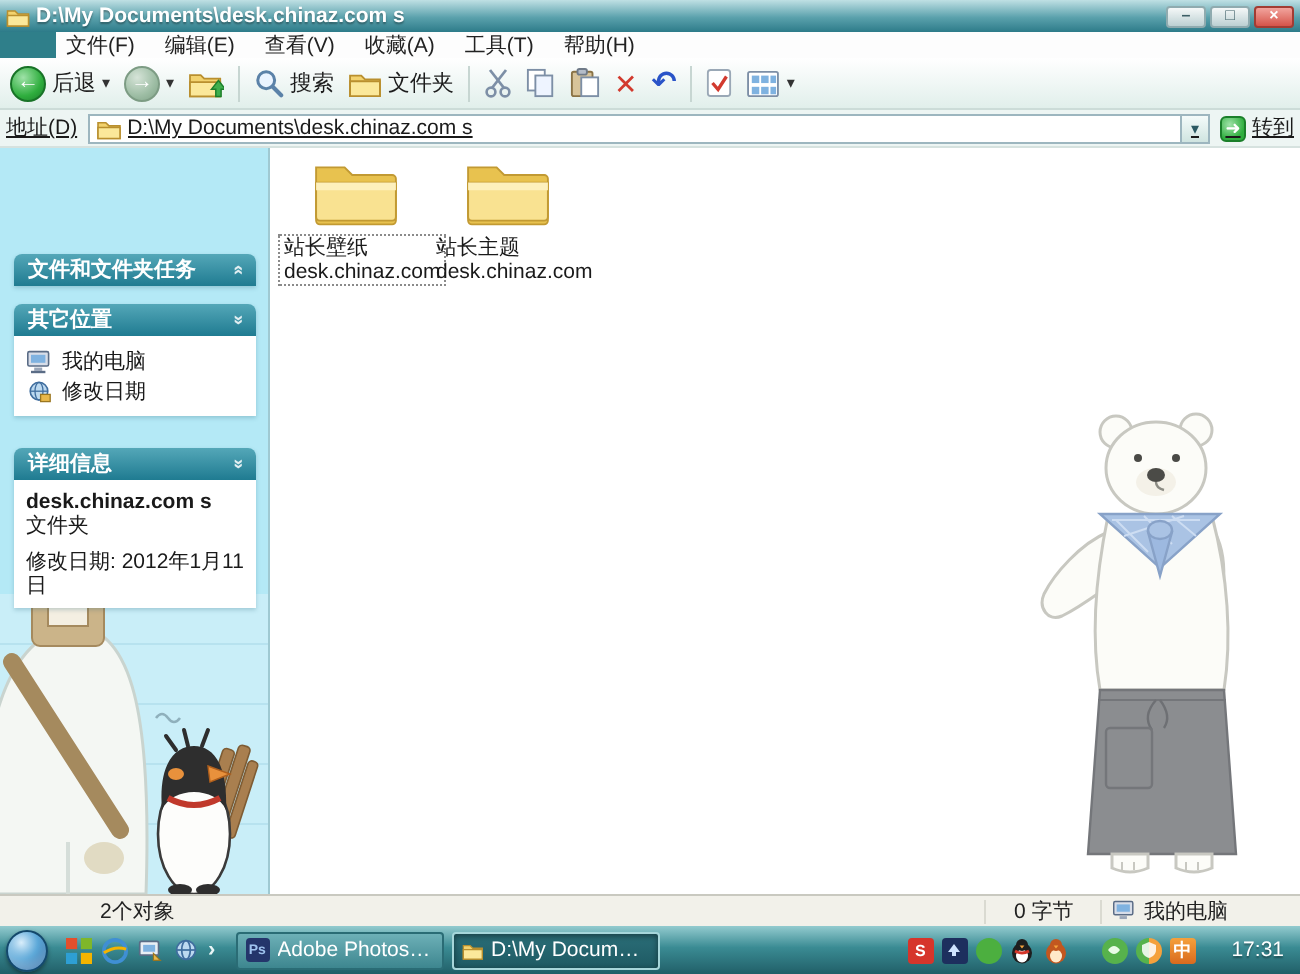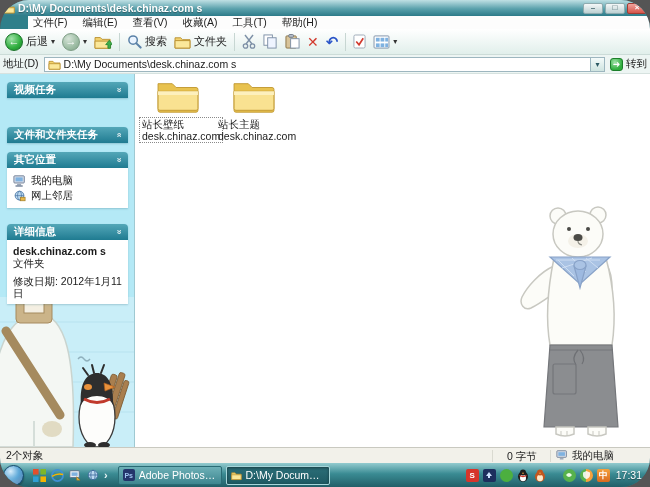--- a/index.html
+++ b/index.html
@@ -1,17 +1,17 @@
 <!DOCTYPE html>
 <html><head>
 <meta charset="utf-8">
 <style>
   html,body{margin:0;padding:0;background:#555;}
   .screen{position:relative;width:650px;height:487px;overflow:hidden;background:#2f7f8a;
-    font-family:"Liberation Sans","DejaVu Sans",sans-serif;font-size:11px;color:#1a1a1a;border-radius:29px;}
+    font-family:"Liberation Sans","DejaVu Sans",sans-serif;font-size:11px;color:#1a1a1a;}
   .screen *{box-sizing:border-box;}
 
   
   .titlebar{position:absolute;left:0;top:0;width:650px;height:16px;
     background:linear-gradient(#bfe0e4,#5aa1ac 55%,#2d7b89);
     display:flex;align-items:center;padding:0 3px;color:#fff;font-weight:bold;font-size:10.5px;}
   .title-text{margin-left:3px;text-shadow:0 1px 1px rgba(0,0,0,.35);white-space:nowrap;}
   .winbtns{margin-left:auto;display:flex;}
   .winbtn{width:20px;height:11px;border-radius:2px;margin-left:2px;display:flex;align-items:center;
     justify-content:center;font-size:8px;line-height:8px;color:#3d5f66;font-weight:bold;
@@ -34,21 +34,21 @@
     color:#fff;font-weight:bold;font-size:11px;line-height:11px;}
   .orb.back{background:radial-gradient(circle at 35% 30%,#9fe2a8,#2fae3e 60%,#1b7f2a);border:1px solid #187327;}
   .orb.fwd{background:radial-gradient(circle at 35% 30%,#d6e4d8,#9dbda4 60%,#7fa287);border:1px solid #7d9c84;}
   .drop{font-size:8px;color:#333;}
   .sep{width:1px;height:18px;background:#c7d6d2;}
   .glyph-del{color:#d23a2e;font-weight:bold;font-size:14px;line-height:14px;}
   .glyph-undo{color:#2a54c8;font-weight:bold;font-size:15px;line-height:15px;}
 
   
   .addressbar{position:absolute;left:0;top:55px;width:650px;height:19px;background:#edf5f3;
-    border-bottom:1px solid #d6e2df;display:flex;align-items:center;padding:0 3px;gap:5px;font-size:10.5px;}
+    border-bottom:1px solid #d6e2df;display:flex;align-items:center;padding:0 3px;gap:5px;font-size:10.5px;text-decoration:underline;}
   .addr-combo{flex:1;height:15px;background:#fff;border:1px solid #9db6bf;display:flex;align-items:center;
     padding-left:3px;gap:3px;}
   .addr-value{flex:1;white-space:nowrap;overflow:hidden;font-size:10.5px;}
   .addr-drop{width:14px;height:13px;background:linear-gradient(#f4fbfa,#cfe4e0);border-left:1px solid #9db6bf;
     display:flex;align-items:center;justify-content:center;font-size:8px;color:#2c5a63;}
   .go-btn{display:flex;align-items:center;gap:3px;cursor:default;}
   .go-orb{width:13px;height:13px;border-radius:3px;background:radial-gradient(circle at 35% 30%,#9fe2a8,#2fae3e 70%);
     border:1px solid #1b7f2a;color:#fff;font-size:9px;display:flex;align-items:center;justify-content:center;font-weight:bold;}
 
   
@@ -69,21 +69,21 @@
   .content{position:absolute;left:136px;top:0;right:0;height:373px;background:#fff;}
   .tile{position:absolute;width:76px;text-align:left;cursor:default;}
   .tile-icon{display:block;margin:0 auto;}
   .tile-label{display:inline-block;margin-top:2px;font-size:10.5px;line-height:12px;padding:0 2px;}
   .tile.selected .tile-label{outline:1px dotted #8a8a8a;}
   .bear{position:absolute;right:8px;top:128px;}
 
   
   .statusbar{position:absolute;left:0;top:447px;width:650px;height:16px;background:#f2f1ea;
     border-top:1px solid #c9c9c0;display:flex;align-items:center;font-size:10.5px;color:#222;}
-  .st-objects{flex:1;padding-left:6px;}
+  .st-objects{flex:1;padding-left:6px;margin-left:44px;}
   .st-size{width:58px;border-left:1px solid #dadad1;padding-left:14px;height:12px;line-height:12px;}
   .st-loc{width:100px;border-left:1px solid #dadad1;padding-left:5px;display:flex;align-items:center;gap:4px;height:12px;}
 
   
   .taskbar{position:absolute;left:0;top:463px;width:650px;height:24px;
     background:linear-gradient(#93cbcf,#3a8b93 45%,#215f68);display:flex;align-items:center;padding:0 3px;gap:4px;}
   .start-orb{width:21px;height:21px;border-radius:50%;flex:none;
     background:radial-gradient(circle at 35% 28%,#d9eefb,#5aa7d8 45%,#1b5f9e 85%);
     border:1px solid #14486b;box-shadow:inset 0 -4px 5px rgba(255,255,255,.3),0 1px 2px rgba(0,0,0,.4);cursor:default;}
   .ql{display:flex;align-items:center;gap:4px;margin-left:4px;}
@@ -95,21 +95,21 @@
     display:flex;align-items:center;gap:4px;padding:0 4px;overflow:hidden;white-space:nowrap;cursor:default;}
   .task-btn.active{background:linear-gradient(#2b6e78,#1e5a63);border-color:#a6d6da;box-shadow:inset 0 1px 3px rgba(0,0,0,.45);}
   .task-label{overflow:hidden;text-overflow:ellipsis;}
   .ps-icon{width:12px;height:12px;flex:none;border-radius:2px;background:#24356b;color:#9fc3ef;
     font-size:7px;font-weight:bold;display:flex;align-items:center;justify-content:center;}
   .tray{margin-left:auto;display:flex;align-items:center;gap:4px;padding-right:5px;}
   .tray-icon{width:13px;height:13px;display:flex;align-items:center;justify-content:center;border-radius:2px;
     font-size:8px;font-weight:bold;color:#fff;cursor:default;flex:none;}
   .tray-gap{width:8px;}
   .ime{background:linear-gradient(#f5a13c,#d96a1e);font-size:9px;}
-  .clock{color:#fff;font-size:10.5px;margin-left:2px;white-space:nowrap;text-shadow:0 1px 1px rgba(0,0,0,.4);}
+  .clock{color:#fff;font-size:10.5px;margin-left:14px;white-space:nowrap;text-shadow:0 1px 1px rgba(0,0,0,.4);}
 </style>
 </head>
 <body>
 
 <div class="screen">
 
   <div class="titlebar">
     <svg width="12" height="11" viewBox="0 0 16 14">
       <path d="M1 3 h5 l2 2 h7 v8 H1 Z" fill="#f2d26e" stroke="#b98f2e" stroke-width="1"></path>
       <path d="M1 6 h14 v7 H1 Z" fill="#fbe89a" stroke="#b98f2e" stroke-width="1"></path>
@@ -264,24 +264,20 @@
         <path d="M81 108 C79 84 88 76 97 76 C106 76 114 84 113 108 C108 96 86 96 81 108 Z" fill="#2e2e2e"></path>
         <path d="M88 78 l-5 -7 M94 76 l-2 -8 M101 76 l3 -8" stroke="#2e2e2e" stroke-width="2" stroke-linecap="round"></path>
         <polygon points="104,86 115,90 105,94" fill="#e8913c" stroke="#b05f1c" stroke-width=".7"></polygon>
         <ellipse cx="88" cy="90" rx="4" ry="3" fill="#e8913c"></ellipse>
         <path d="M84 102 q13 7 26 0" fill="none" stroke="#c0392b" stroke-width="3"></path>
         <ellipse cx="90" cy="148" rx="6" ry="3" fill="#2e2e2e"></ellipse>
         <ellipse cx="104" cy="148" rx="6" ry="3" fill="#2e2e2e"></ellipse>
       </svg>
 
       <div class="panel" style="top:8px">
-        <div class="panel-header">
-          <span>视频任务</span>
-          <span class="chev">«</span>
-        </div>
       </div>
 
       <div class="panel" style="top:53px">
         <div class="panel-header">
           <span>文件和文件夹任务</span>
           <span class="chev">»</span>
         </div>
       </div>
 
       <div class="panel" style="top:78px">
@@ -299,21 +295,21 @@
             </svg>
             <span>我的电脑</span>
           </div>
           <div class="side-item">
             <svg width="13" height="12" viewBox="0 0 16 15">
               <circle cx="8" cy="7" r="5.5" fill="#bcd9f0" stroke="#3f6d9e"></circle>
               <ellipse cx="8" cy="7" rx="2.5" ry="5.5" fill="none" stroke="#3f6d9e" stroke-width=".8"></ellipse>
               <line x1="2.5" y1="7" x2="13.5" y2="7" stroke="#3f6d9e" stroke-width=".8"></line>
               <rect x="9" y="9" width="6" height="4.5" fill="#e8b84a" stroke="#9a7620" stroke-width=".8"></rect>
             </svg>
-            <span>网上邻居</span>
+            <span>修改日期</span>
           </div>
         </div>
       </div>
 
       <div class="panel" style="top:150px">
         <div class="panel-header">
           <span>详细信息</span>
           <span class="chev">«</span>
         </div>
         <div class="panel-body details-body">

